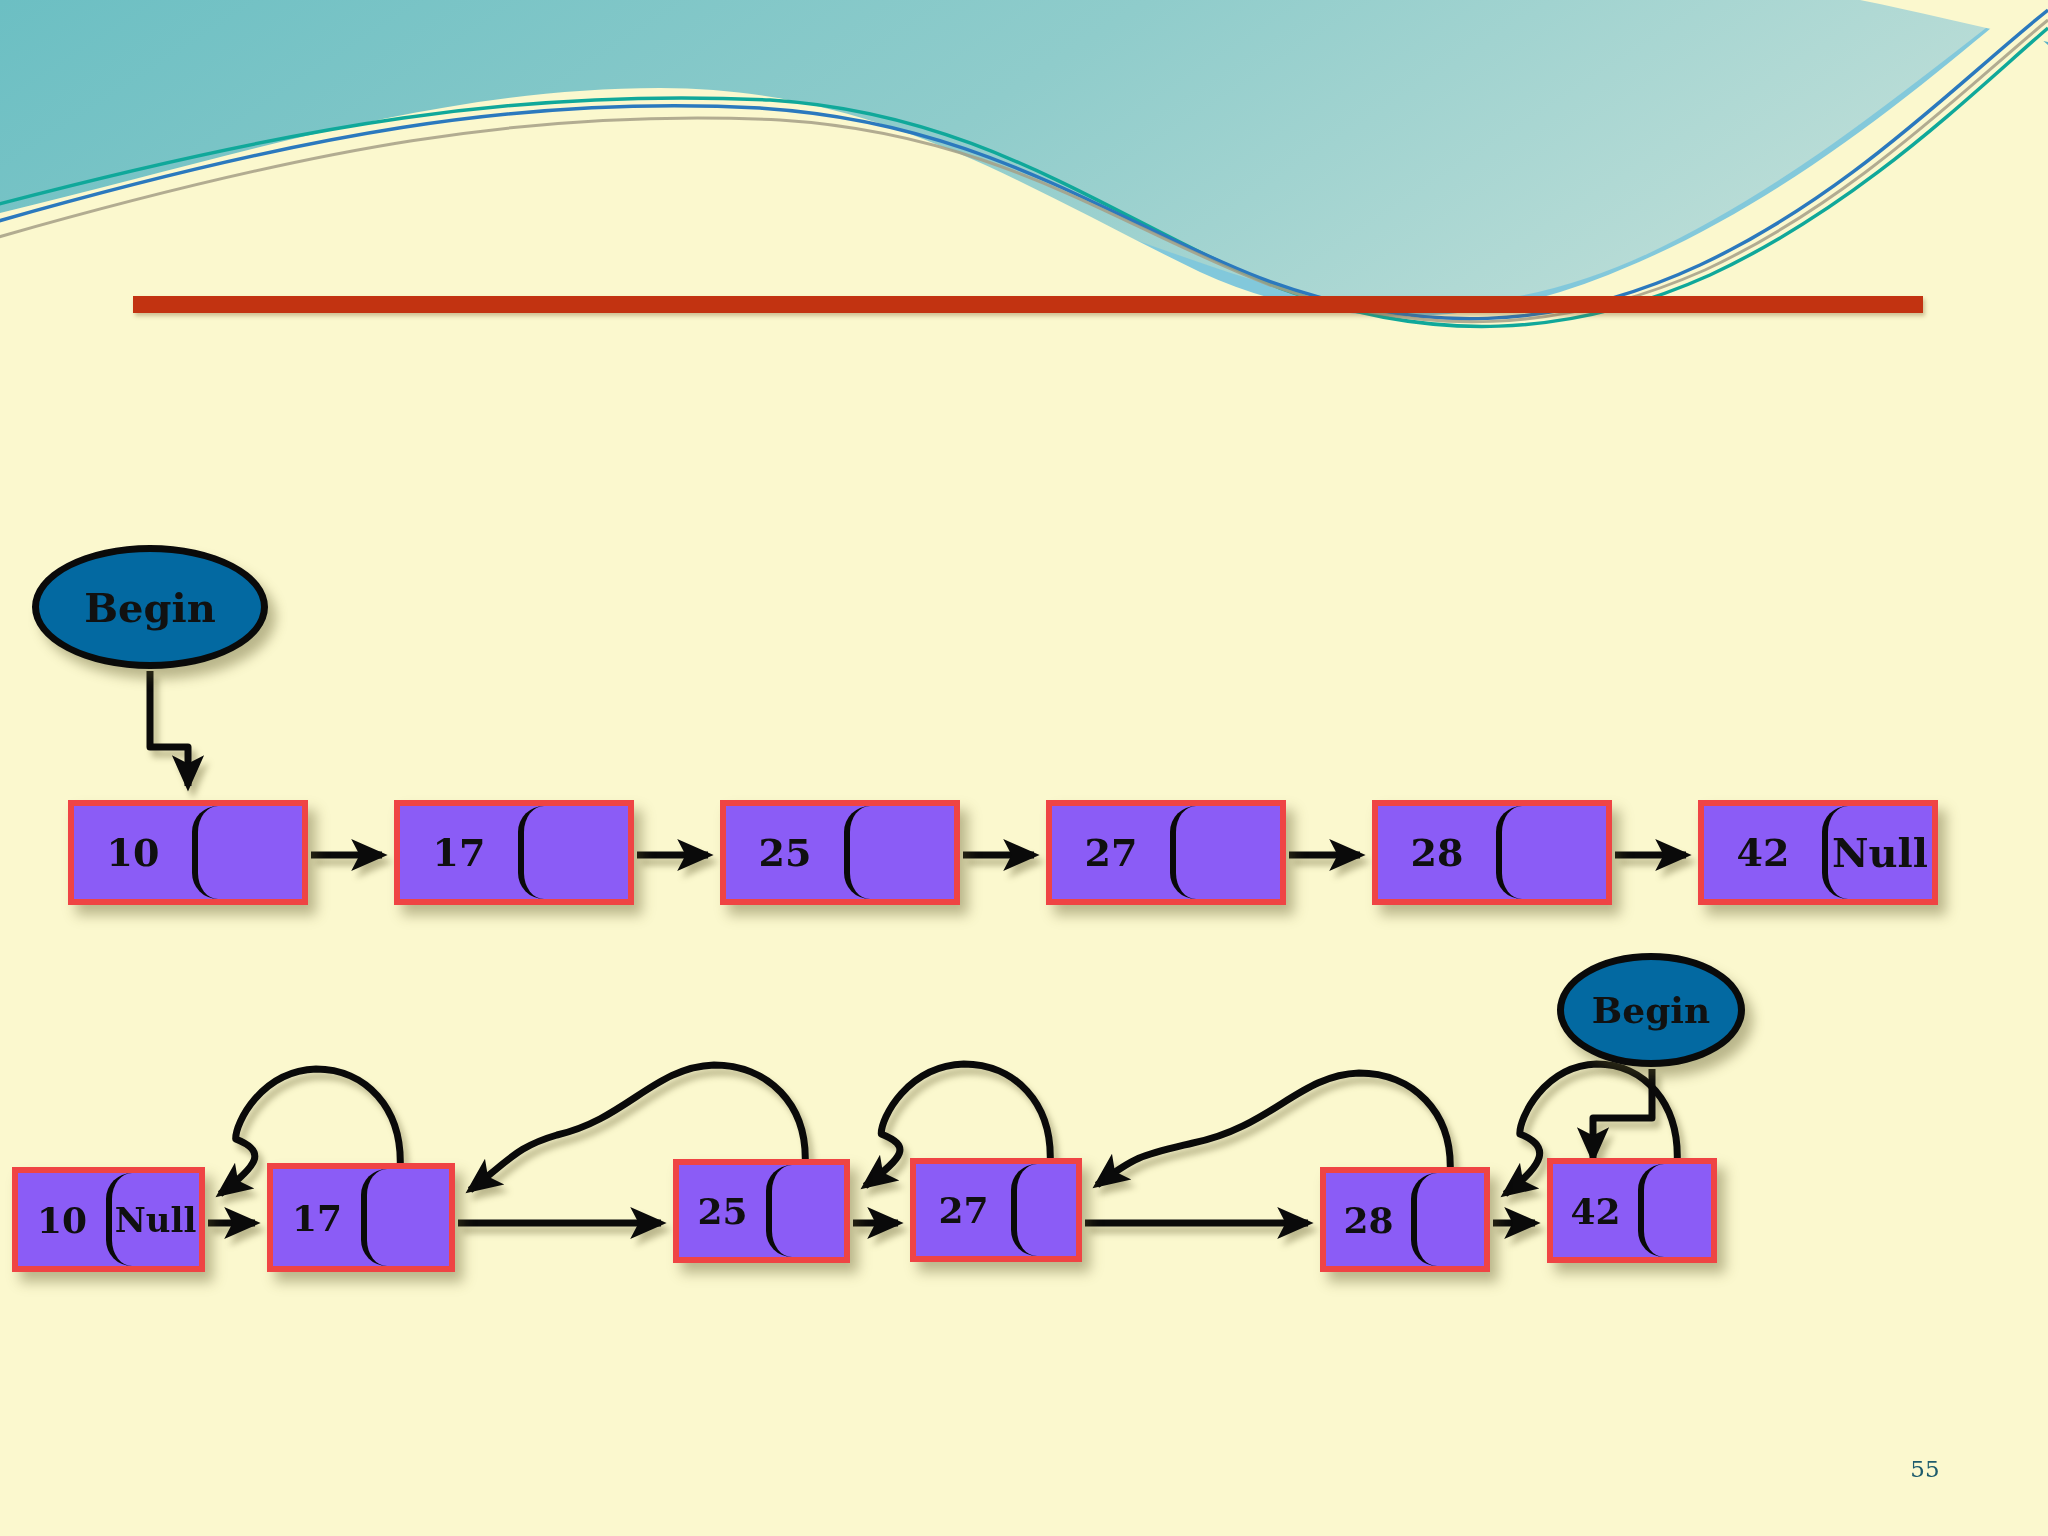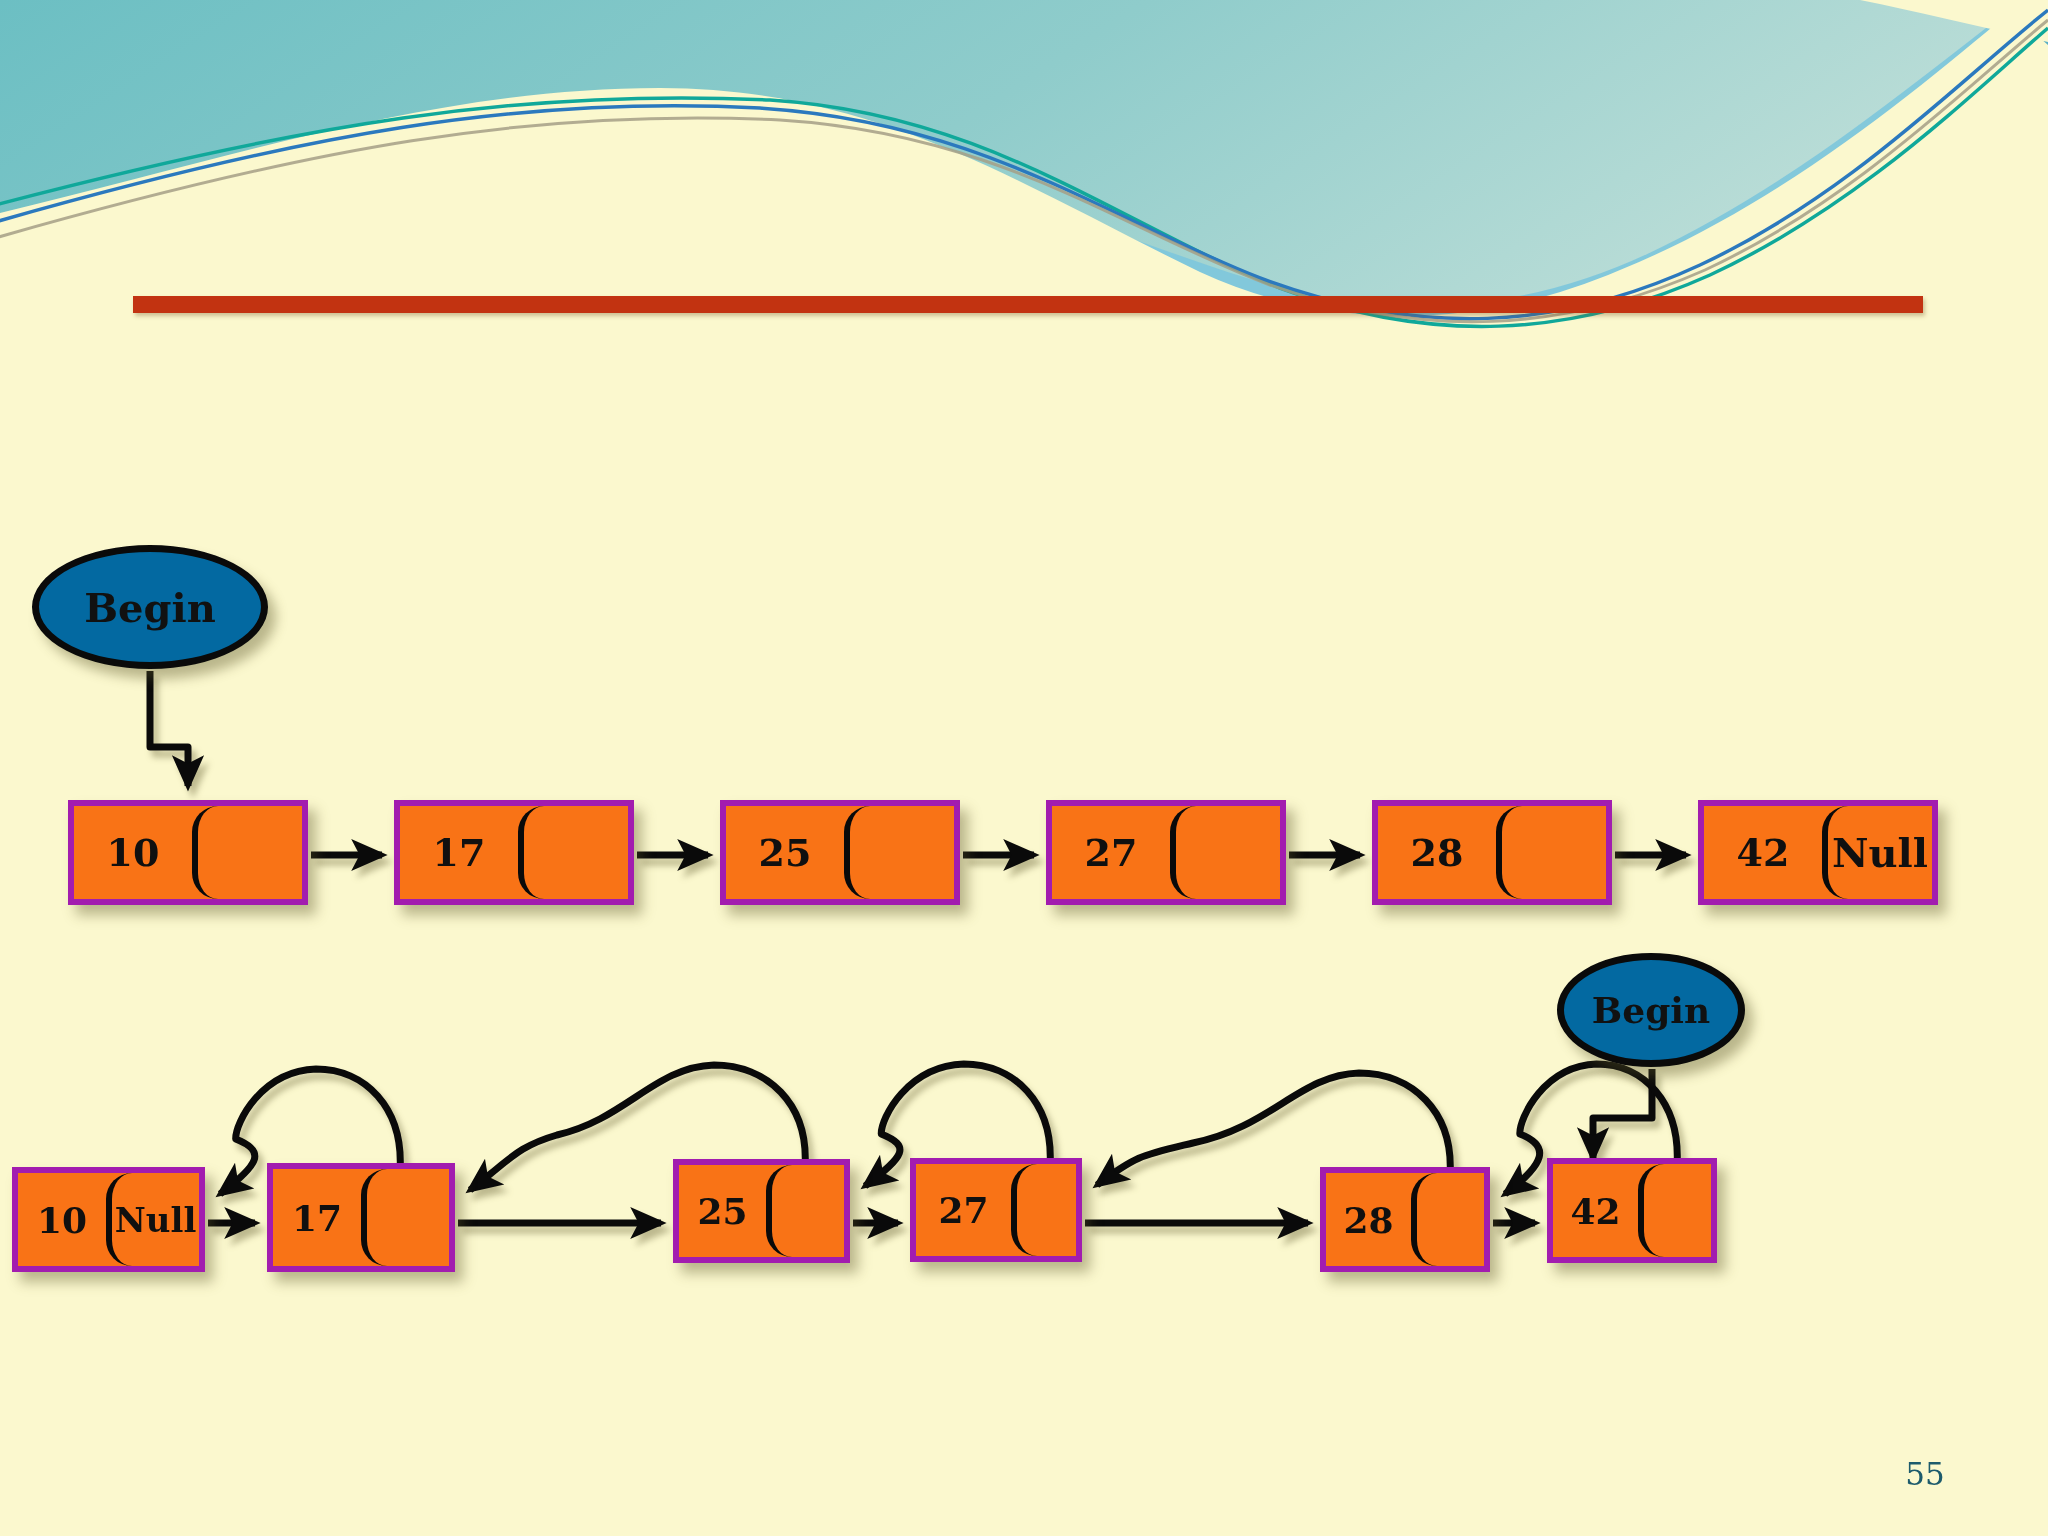--- a/index.html
+++ b/index.html
@@ -8,33 +8,33 @@
   .header-svg{position:absolute;left:0;top:0;width:2048px;height:470px;}
   .slide-title{position:absolute;left:0;top:142px;width:2048px;text-align:center;
                font-weight:bold;font-size:63px;letter-spacing:-1px;color:#0d0d0d;}
   .red-divider{position:absolute;left:133px;top:296px;width:1790px;height:17px;background:#C23311;
                box-shadow:2px 3px 4px rgba(120,90,40,.35);}
   .begin-ellipse{position:absolute;background:#0369a1;border:7px solid #0a0a0a;border-radius:50%;
                  display:flex;align-items:center;justify-content:center;font-weight:bold;color:#111;
                  box-shadow:8px 10px 12px rgba(90,85,40,.40);}
   #begin-top{left:32px;top:545px;width:222px;height:110px;font-size:40px;}
   #begin-bottom{left:1557px;top:953px;width:174px;height:100px;font-size:36px;}
-  .node{position:absolute;background:#f97316;border:6px solid #a21caf;display:flex;
+  .node{position:absolute;background:#8b5cf6;border:6px solid #ef4444;display:flex;
         box-shadow:8px 10px 12px rgba(90,85,40,.40);box-sizing:border-box;}
   .cell-value{display:flex;align-items:center;justify-content:center;font-weight:bold;color:#101010;}
   .cell-pointer{border-left:6px solid #0a0a0a;flex:1;display:flex;align-items:center;justify-content:center;
         font-weight:bold;color:#101010;border-radius:26px;}
   .row-top .cell-value{font-size:38px;}
   .row-top .cell-pointer{font-size:40px;}
   .row-bottom .cell-value{font-size:36px;}
   .row-bottom .cell-pointer{font-size:34px;}
   .connector-svg{position:absolute;left:0;top:0;width:2048px;height:1536px;
         filter:drop-shadow(5px 7px 3px rgba(90,85,40,.38));}
   .page-number{position:absolute;left:1870px;top:1456px;width:110px;text-align:center;
-        font-size:31px;color:#1D5B6C;}
+        font-size:23px;color:#1D5B6C;}
 </style>
 </head>
 <body>
 
 <div class="slide">
 
   <svg class="header-svg" viewBox="0 0 2048 470" aria-hidden="true">
     <defs>
       <linearGradient id="tealGrad" x1="0" y1="0" x2="1" y2="0.35">
         <stop offset="0" stop-color="#6CBFC3"></stop>

